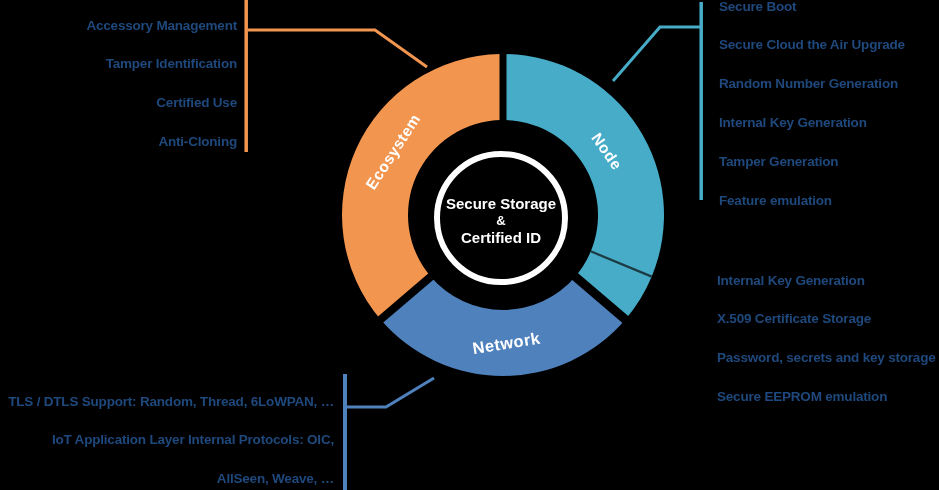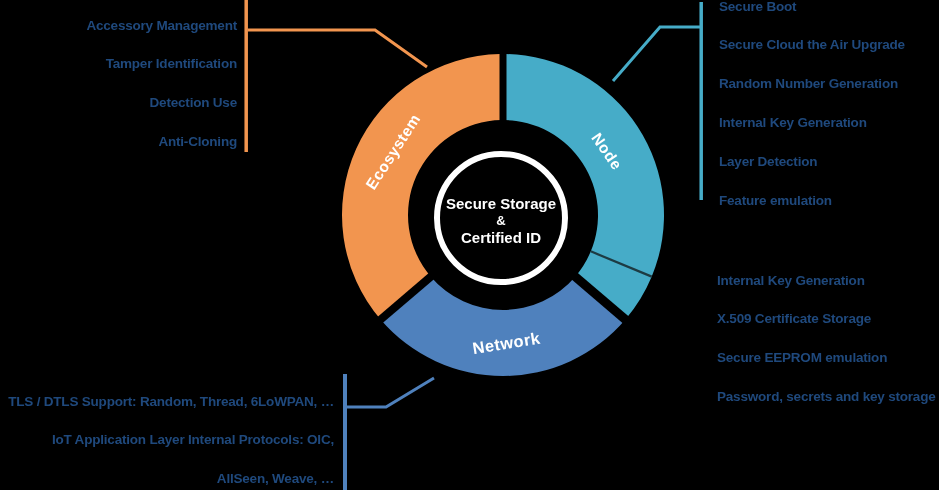--- a/index.html
+++ b/index.html
@@ -55,38 +55,38 @@
       <polyline points="613,81 660,27 700,27" fill="none" stroke="#46ACC8" stroke-width="3" stroke-linejoin="miter"></polyline>
       <polyline points="347,407 386,407 434,378" fill="none" stroke="#4F81BD" stroke-width="3" stroke-linejoin="miter"></polyline>
       <line x1="246.2" y1="0" x2="246.2" y2="152" stroke="#F2954F" stroke-width="3.5"></line>
       <line x1="701.2" y1="2" x2="701.2" y2="200" stroke="#46ACC8" stroke-width="3.5"></line>
       <line x1="345" y1="374" x2="345" y2="490" stroke="#4F81BD" stroke-width="4"></line>
     </svg>
 
   <div id="list-ecosystem" class="callout-list align-right">
       <div class="li">Accessory Management</div>
       <div class="li">Tamper Identification</div>
-      <div class="li">Detection Use</div>
+      <div class="li">Certified Use</div>
       <div class="li">Anti-Cloning</div>
     </div>
 
   <div id="list-node" class="callout-list align-left">
       <div class="li">Secure Boot</div>
       <div class="li">Secure Cloud the Air Upgrade</div>
       <div class="li">Random Number Generation</div>
       <div class="li">Internal Key Generation</div>
-      <div class="li">Layer Detection</div>
+      <div class="li">Tamper Generation</div>
       <div class="li">Feature emulation</div>
     </div>
 
   <div id="list-node-lower" class="callout-list align-left">
       <div class="li">Internal Key Generation</div>
       <div class="li">X.509 Certificate Storage</div>
+      <div class="li">Password, secrets and key storage</div>
       <div class="li">Secure EEPROM emulation</div>
-      <div class="li">Password, secrets and key storage</div>
     </div>
 
   <div id="list-network" class="callout-list align-right">
       <div class="li">TLS / DTLS Support: Random, Thread, 6LoWPAN, …</div>
       <div class="li">IoT Application Layer Internal Protocols: OIC,</div>
       <div class="li">AllSeen, Weave, …</div>
     </div>
 </div>
 
 </body></html>

